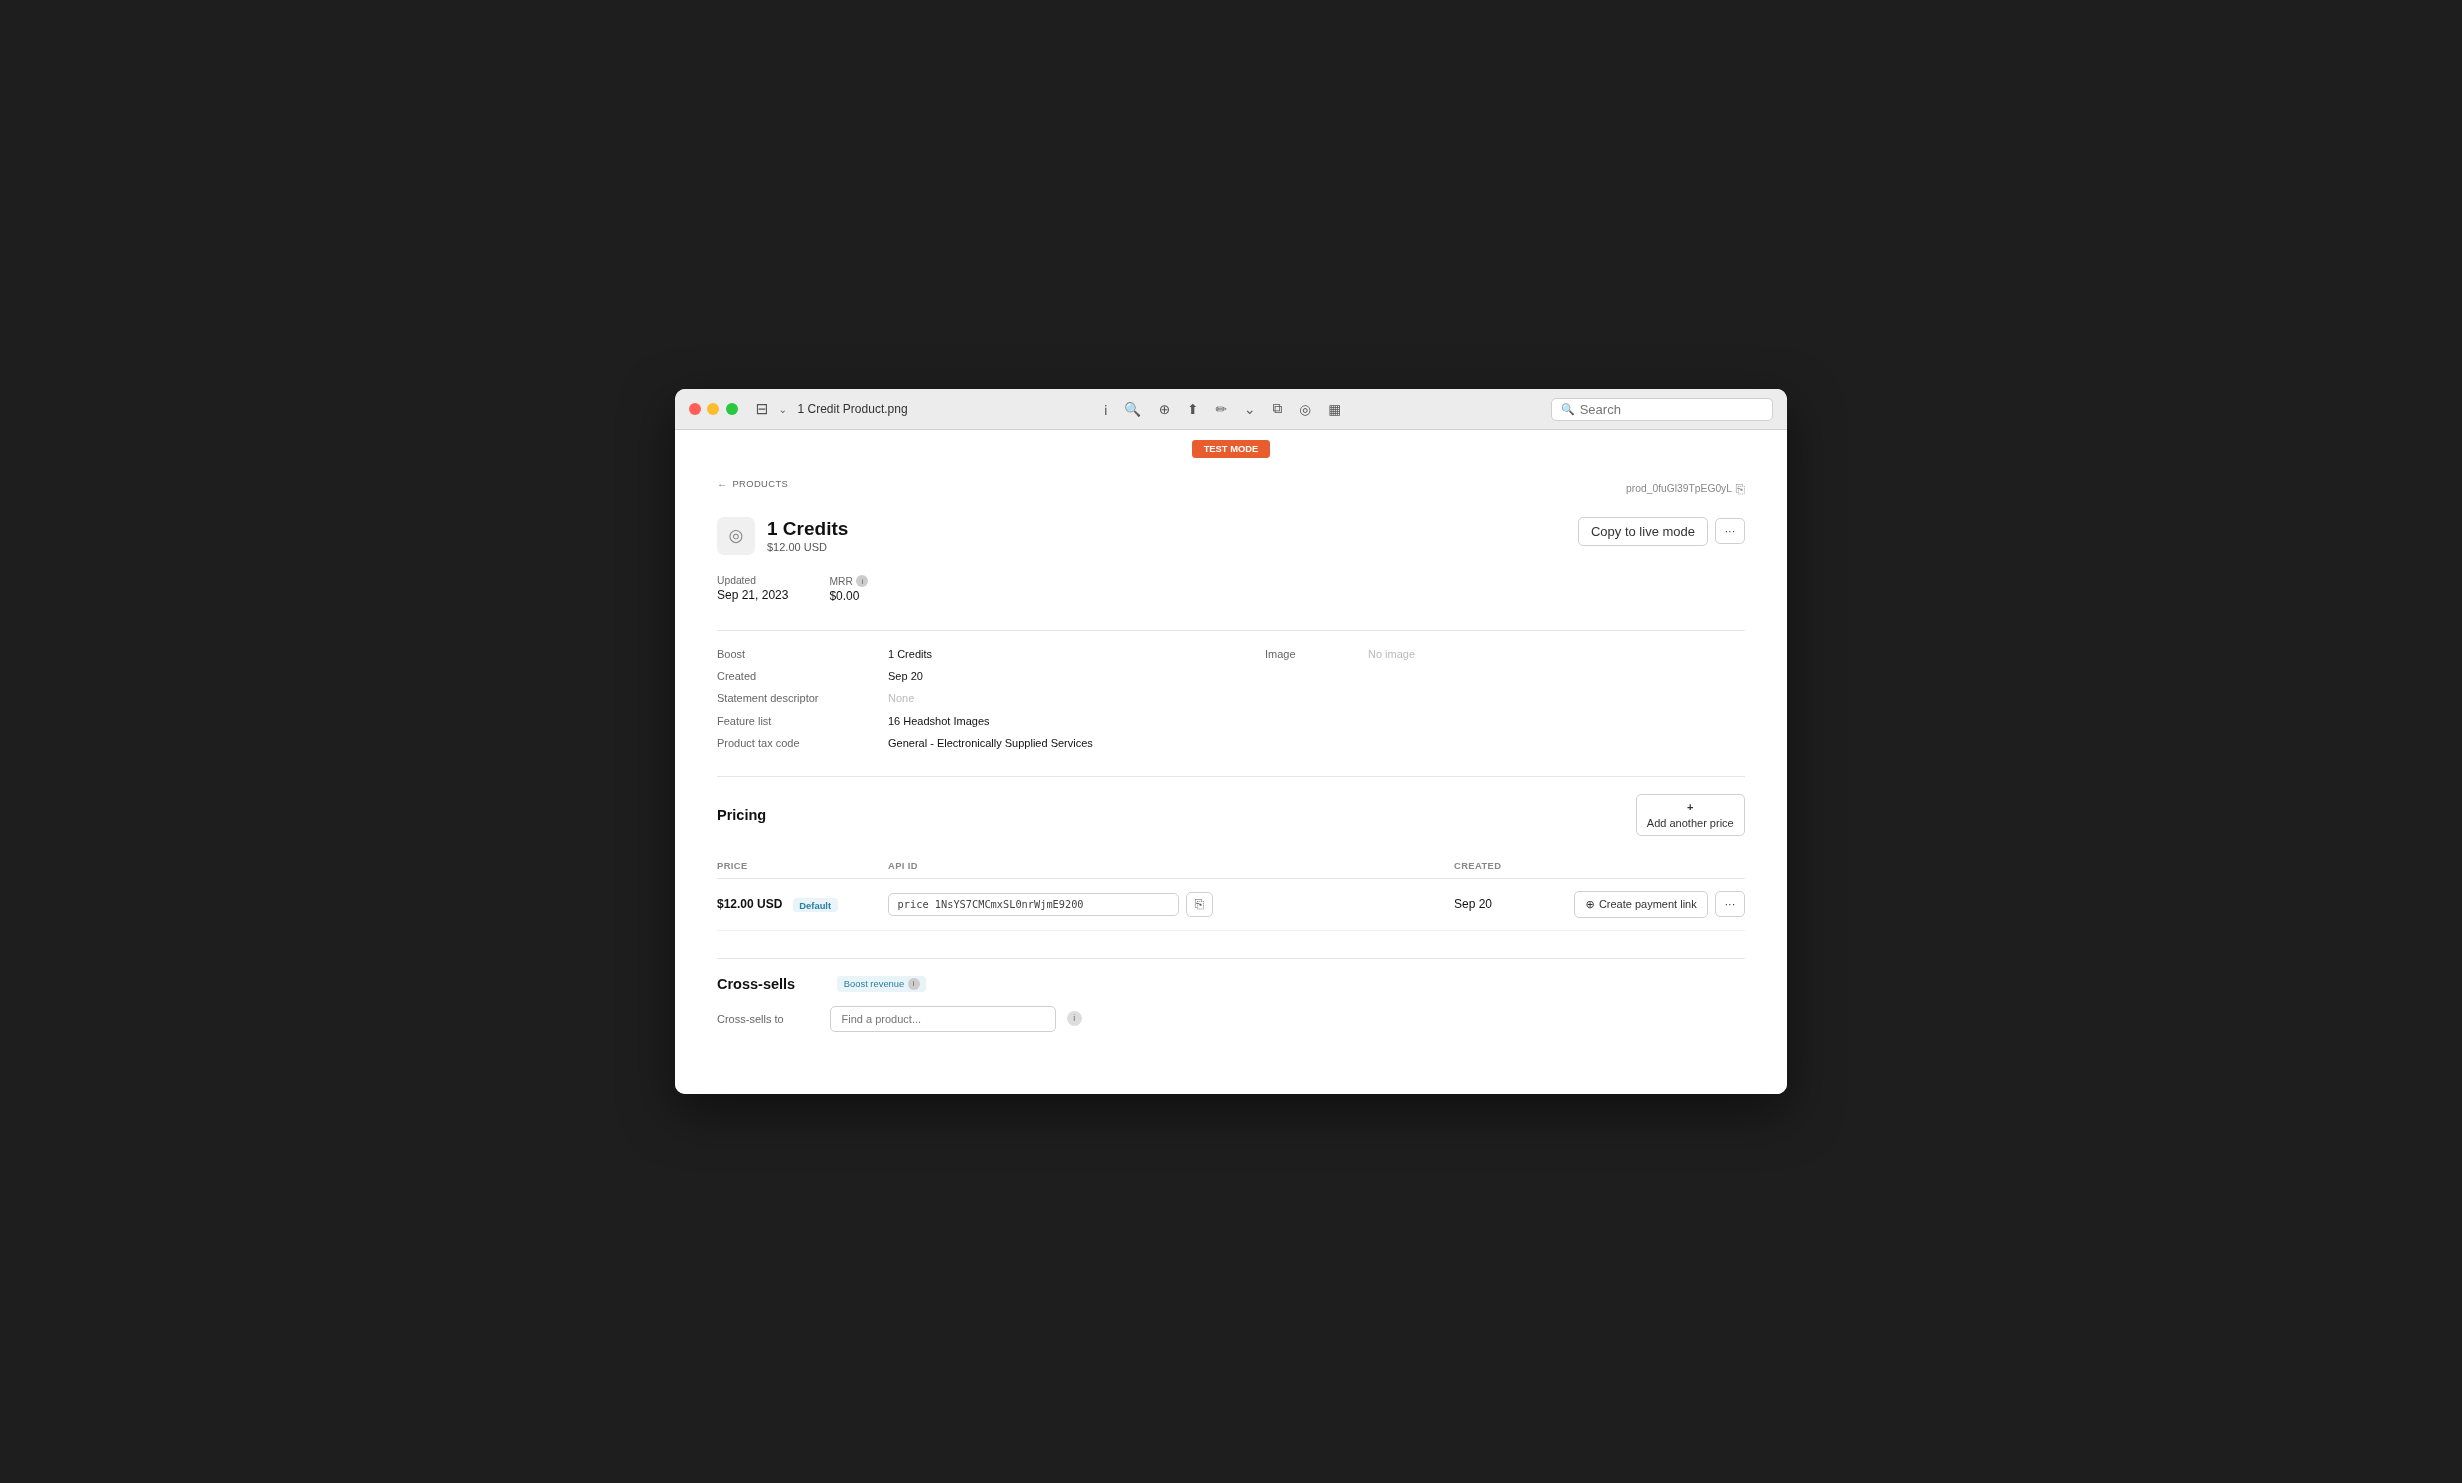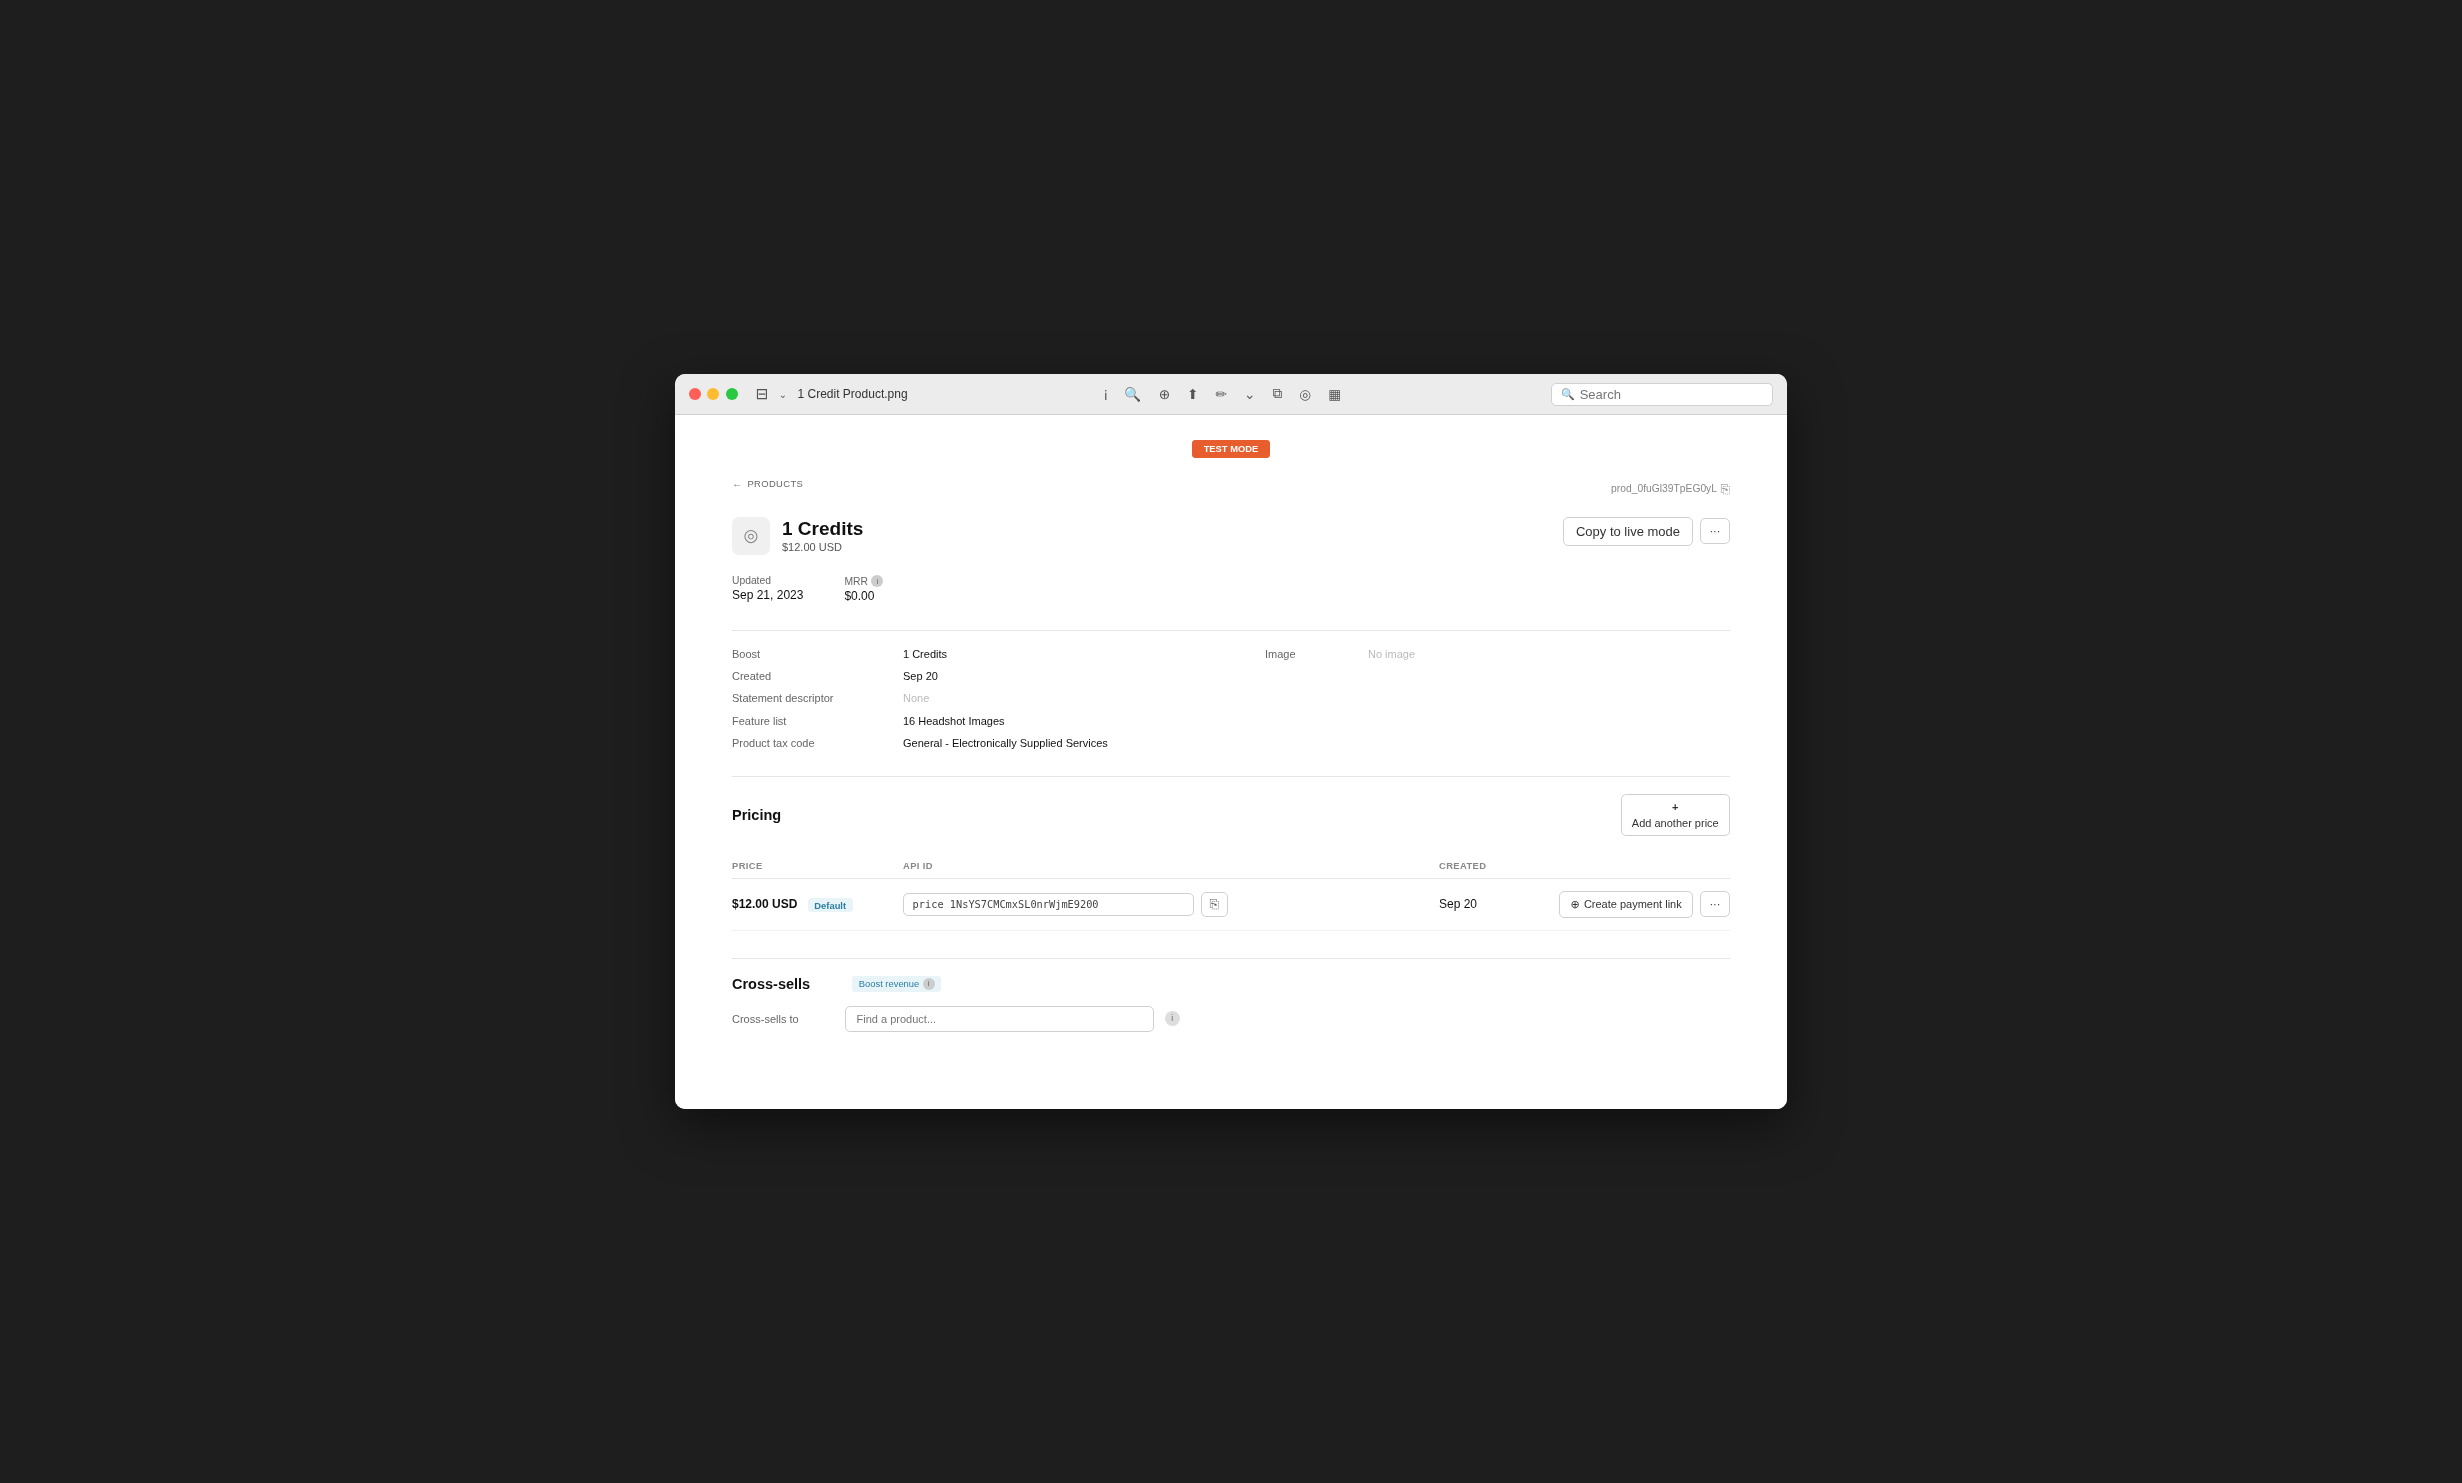--- a/index.html
+++ b/index.html
@@ -95,21 +95,21 @@
       font-size: 13px;
       color: #333;
       background: transparent;
       width: 100%;
     }
     .search-icon-tb { color: #888; font-size: 11px; }
 
     
     .content {
       background: #fff;
-      padding: 16px;
+      padding: 1px;
     }
 
     
     .top-banner {
       display: flex;
       justify-content: center;
       padding: 8.6px 0 3.4px;
     }
     .test-mode-badge {
       background: #e85d2e;
@@ -452,21 +452,21 @@
       color: #666;
       width: 103px;
     }
 
     .cross-sells-input {
       border: 0.9px solid #d0d0d0;
       border-radius: 5.1px;
       padding: 6px 10.3px;
       font-size: 11px;
       color: #aaa;
-      width: 309px;
+      width: 226px;
       outline: none;
     }
 
     .cross-sells-info {
       width: 15.4px;
       height: 15.4px;
       border-radius: 50%;
       background: #ddd;
       color: #666;
       font-size: 8.6px;

